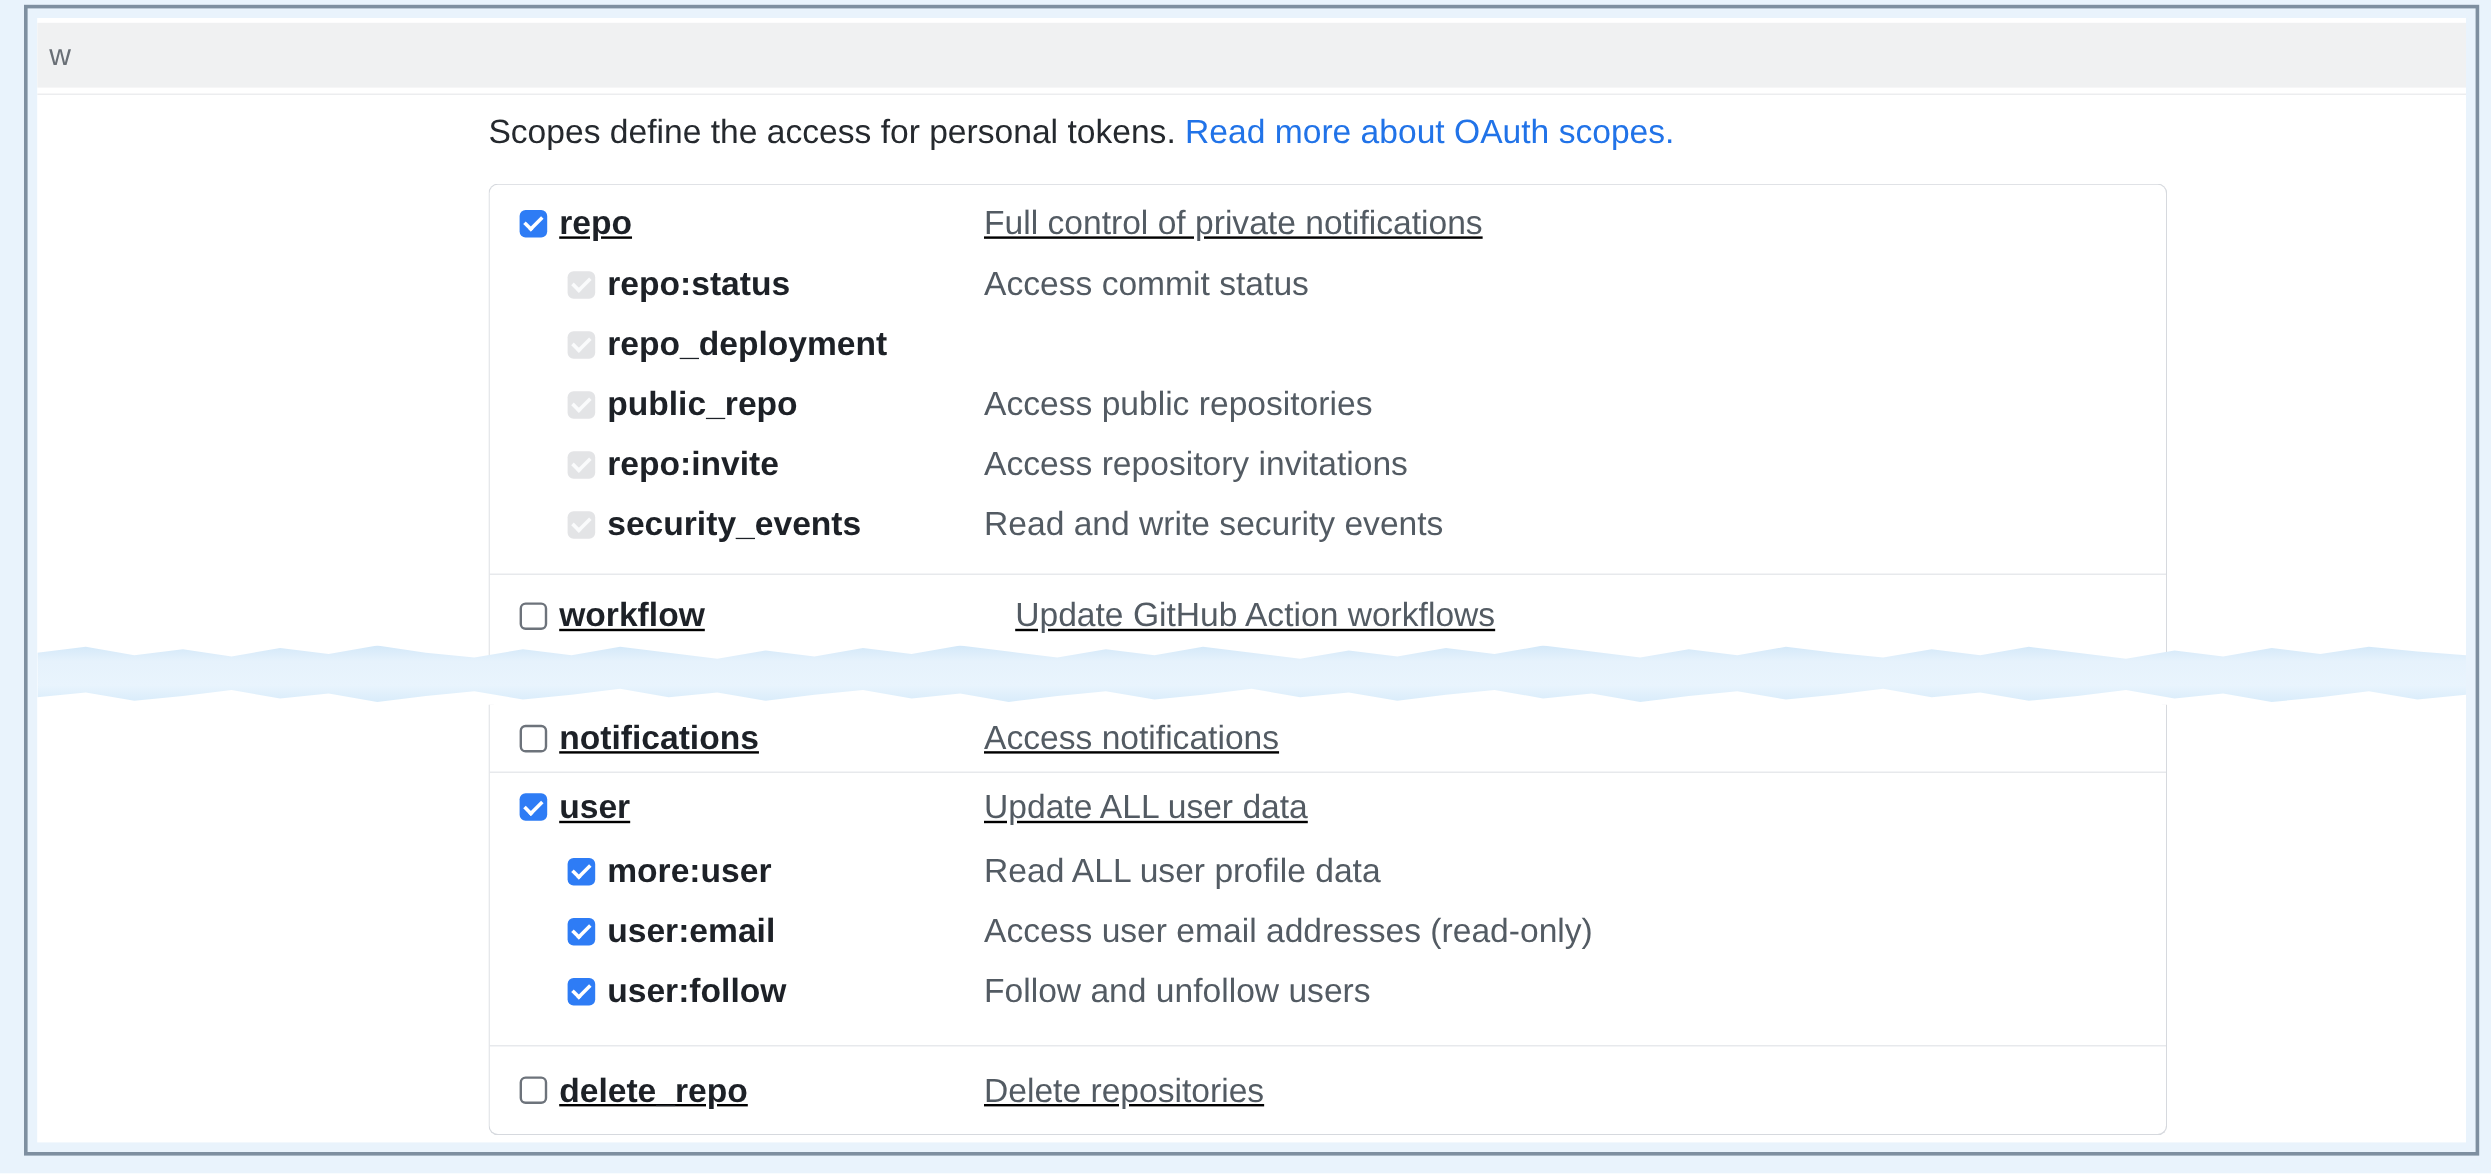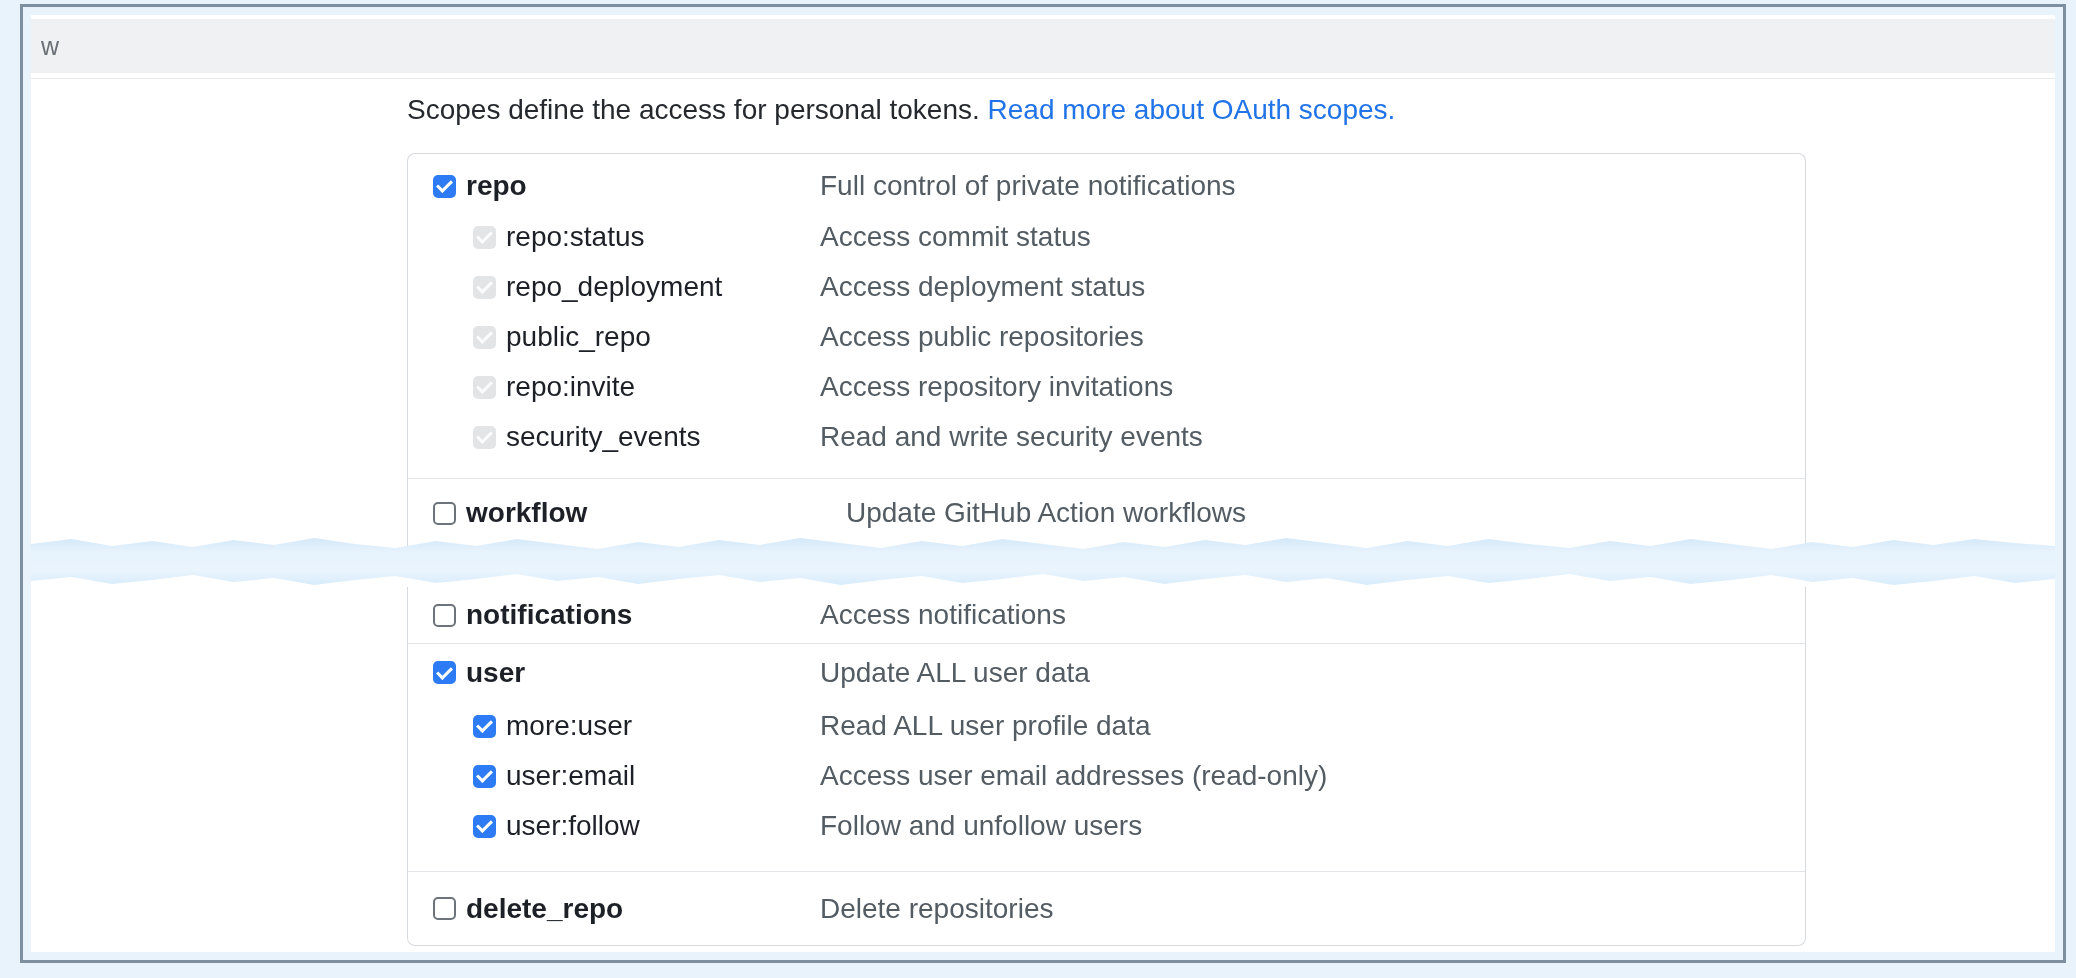--- a/index.html
+++ b/index.html
@@ -26,24 +26,24 @@
   .content { padding-left: 376px; }
   .intro { font-size: 28px; color: #25292e; margin: 14px 0 26px 0; line-height: 34px; }
   .intro a { color: #2173e8; text-decoration: none; cursor: pointer; }
   .box {
     width: 1399px; box-sizing: border-box;
     border: 1px solid #d6d9de; background: #fff;
   }
   .box-top { border-radius: 8px 8px 0 0; border-bottom: 0; padding-top: 6px; }
   .box-bottom { border-radius: 0 0 8px 8px; border-top: 0; }
   .row { display: flex; align-items: center; font-size: 28px; }
-  .row.group { height: 56px; }
+  .row.group { height: 56px; text-decoration: underline; }
   .row.group .name { font-weight: 700; color: #1d2127; }
   .row.sub { height: 50px; }
-  .row.sub .name { font-weight: 400; color: #1d2127; }
+  .row.sub .name { font-weight: 700; color: #1d2127; }
   .row.bordered { border-top: 1px solid #e2e4e8; }
   .row.r-repo { height: 52px; }
   .row.r-workflow { height: 68px; gap: 26px; }
   .row.r-secevents { margin-bottom: 16px; }
   .row.r-notifications { height: 56px; }
   .row.r-user { height: 57px; }
   .row.r-userfollow { margin-bottom: 20px; }
   .row.r-delete { height: 73px; }
   .lbl {
     display: flex; align-items: center; box-sizing: border-box;
@@ -119,21 +119,20 @@
             <span class="desc">Access commit status</span>
           </div>
 
           <div class="row sub">
             <span class="lbl">
               <span class="cb cb-gray">
                   <span class="tick"></span>
                 </span>
               <span class="name">repo_deployment</span>
             </span>
-            <span class="desc">Access deployment status</span>
           </div>
 
           <div class="row sub">
             <span class="lbl">
               <span class="cb cb-gray">
                   <span class="tick"></span>
                 </span>
               <span class="name">public_repo</span>
             </span>
             <span class="desc">Access public repositories</span>

